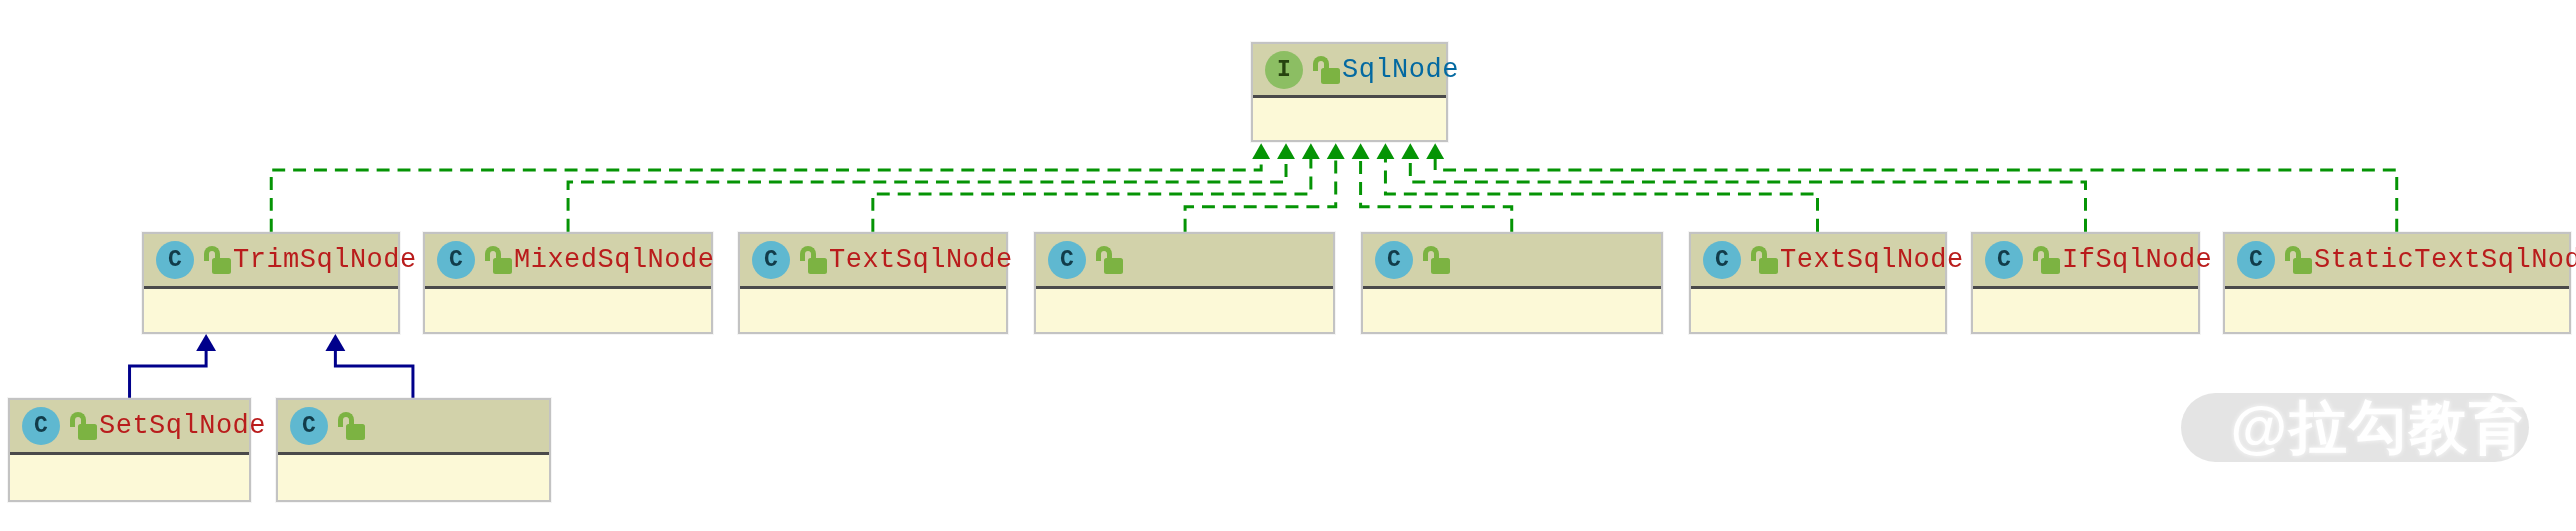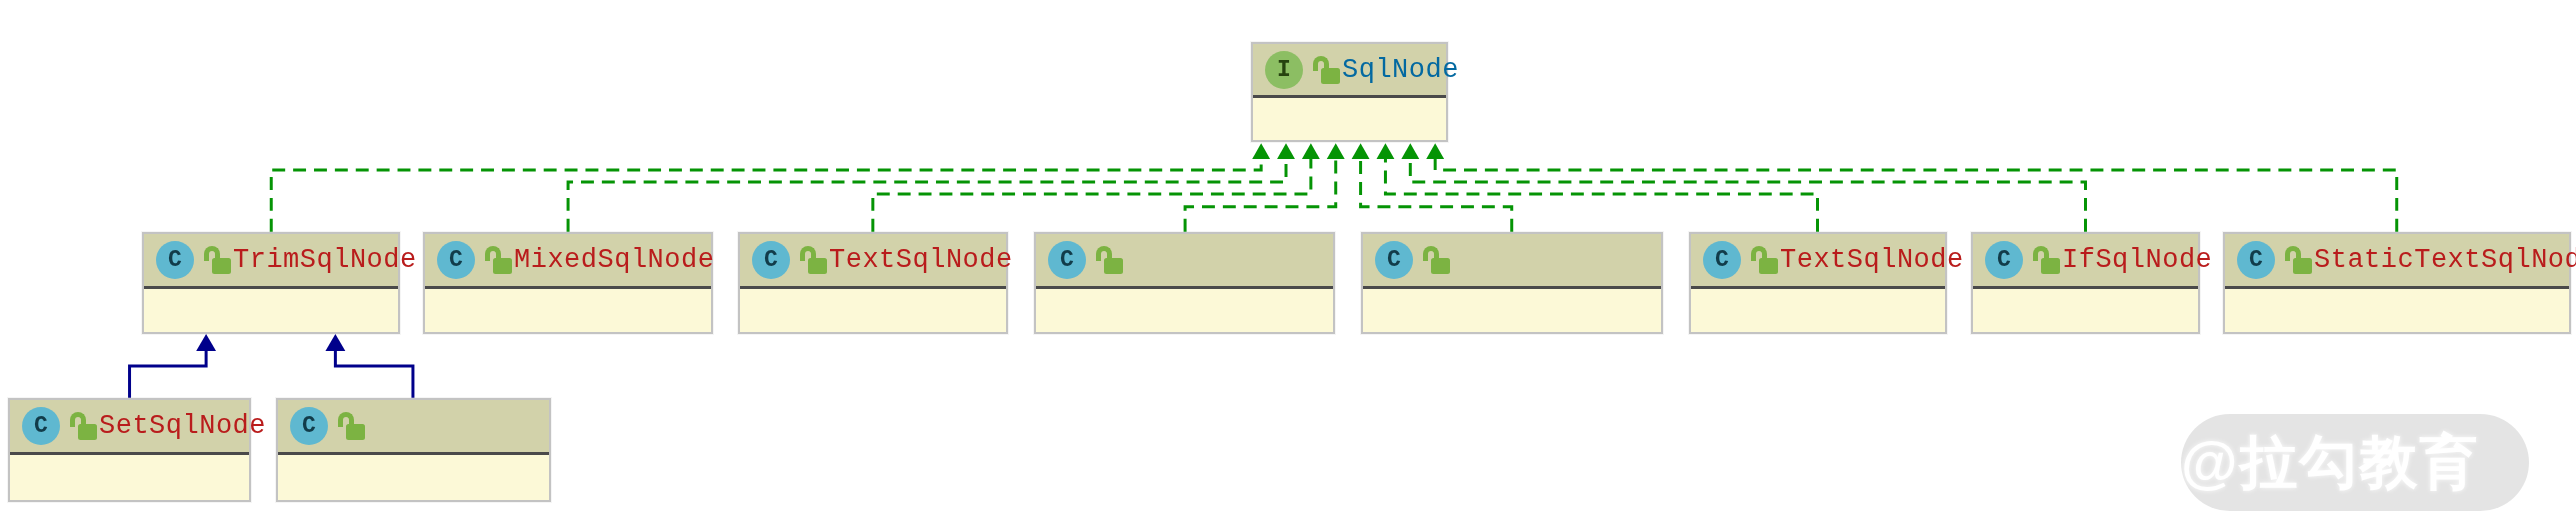--- a/index.html
+++ b/index.html
@@ -26,23 +26,23 @@
   .lock-shackle { position:absolute; left:1px; top:3px; width:16px; height:15px;
                   border:5px solid #7cb342; border-bottom:none;
                   border-radius:9px 9px 0 0; }
   .lock-body { position:absolute; right:2px; bottom:3px; width:19px; height:16px;
                background:#7cb342; border-radius:2.5px; }
 
   .node-name { flex:1; text-align:center; font-size:27px; color:#b91c1c;
                letter-spacing:0.5px; white-space:nowrap; padding-right:14px; }
   .interface-name { color:#0369a1; }
 
-  .watermark { position:absolute; left:2181px; top:414px; width:348px; height:97px;
+  .watermark { position:absolute; left:2181px; top:393px; width:348px; height:69px;
                background:rgba(170,170,170,0.32); border-radius:49px; z-index:3;
-               display:flex; align-items:center; justify-content:flex-start; }
+               display:flex; align-items:center; justify-content:flex-end; }
   .watermark span { font-family:"Liberation Sans","DejaVu Sans",sans-serif;
                     font-size:58px; font-weight:bold; color:rgba(255,255,255,0.96);
                     text-shadow:0 0 5px rgba(255,255,255,0.85); letter-spacing:2px; }
 </style>
 </head>
 <body>
 
 <div id="canvas">
 
   <svg class="edges" viewBox="0 0 2590 534" xmlns="http://www.w3.org/2000/svg">

